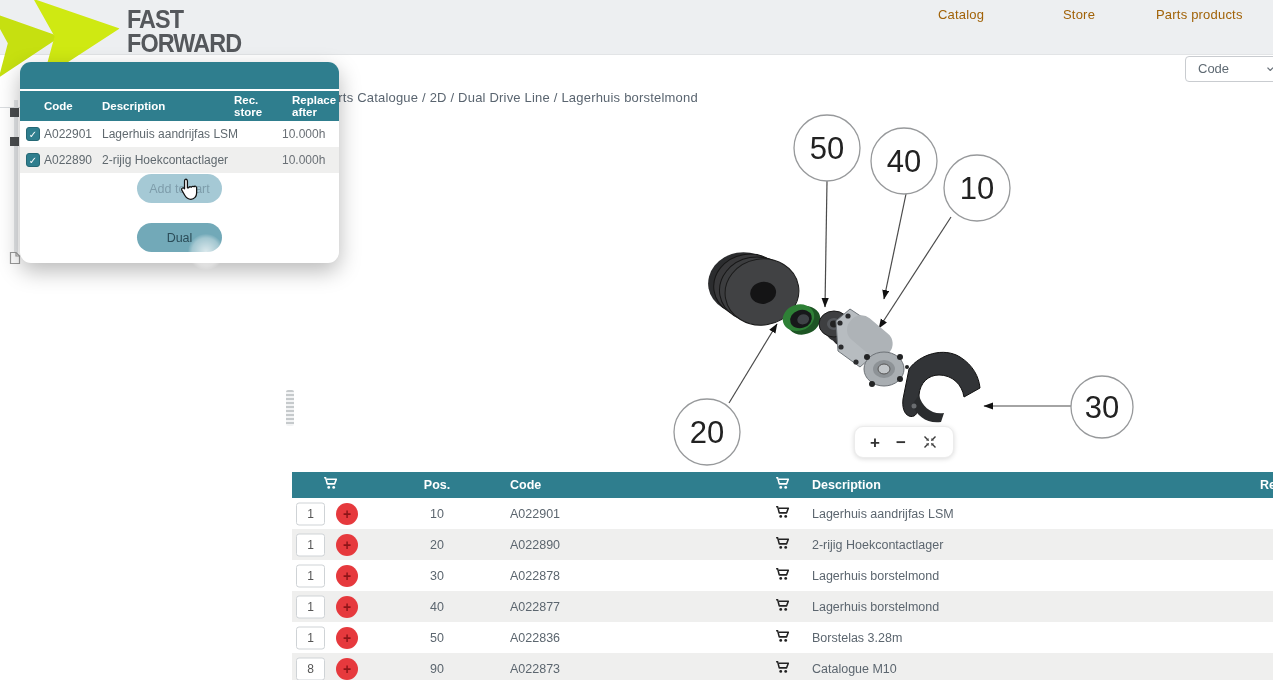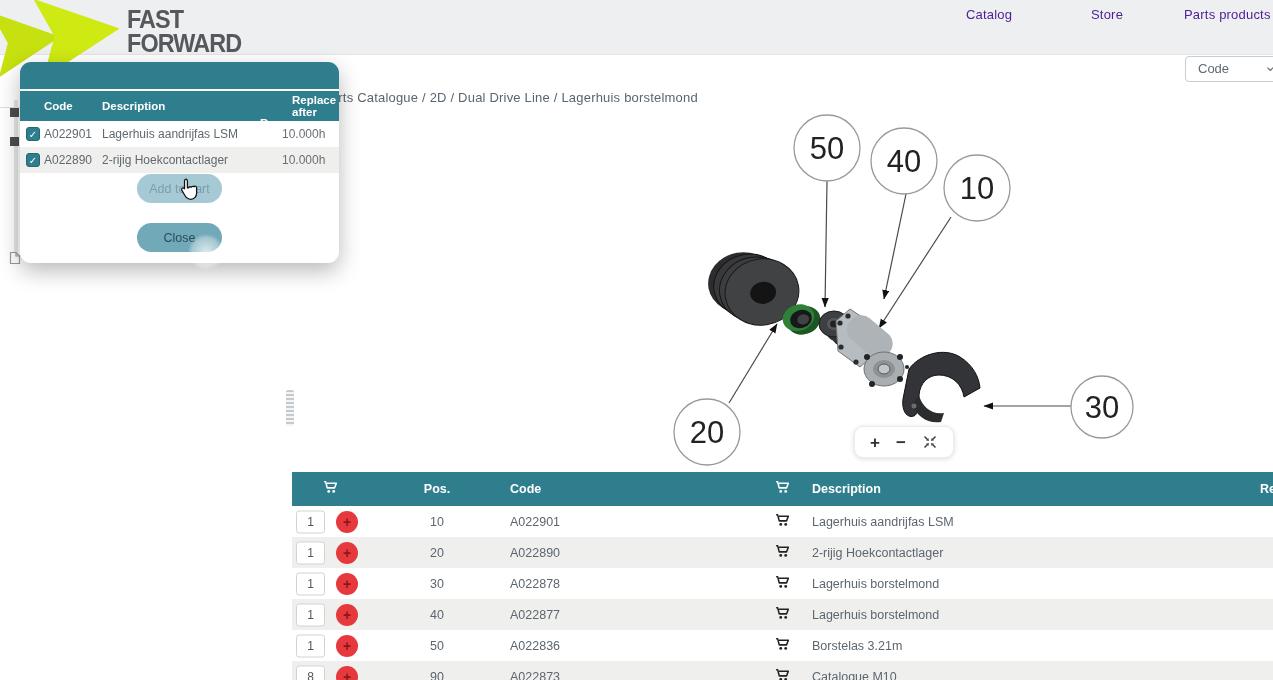--- a/index.html
+++ b/index.html
@@ -8,21 +8,21 @@
     position:relative; width:1273px; height:680px; overflow:hidden;
     font-family:"Liberation Sans", "DejaVu Sans", sans-serif; color:#5c666f; background:#fff;
   }
   
   .topbar { position:absolute; left:0; top:0; width:1273px; height:55px; background:#edeff1; border-bottom:1px solid #e2e4e6; z-index:5; }
   .logo-mark { position:absolute; left:-6px; top:-4px; width:130px; height:78px; transform:rotate(-7deg); z-index:6; }
   .logo-mark .chev { position:absolute; background:#cfe912; clip-path:polygon(0 0,100% 50%,0 100%,20% 50%); }
   .chev1 { left:0; top:8px; width:66px; height:66px; background:#c6e010 !important; }
   .chev2 { left:44px; top:0; width:82px; height:80px; }
   .brand-text { position:absolute; left:127px; top:7px; z-index:7; font-weight:bold; font-size:26px; line-height:0.93; color:#55585c; letter-spacing:-1px; transform:scaleX(.9); transform-origin:left top; }
-  .nav-item { position:absolute; top:7px; font-size:13px; color:#4c1d95; cursor:pointer; z-index:6; letter-spacing:.2px;margin-left:28px; }
+  .nav-item { position:absolute; top:7px; font-size:13px; color:#a16207; cursor:pointer; z-index:6; letter-spacing:.2px; }
   .nav-catalog { left:938px; } .nav-store { left:1063px; } .nav-search { left:1156px; }
   
   .filter-select { position:absolute; left:1185px; top:56px; width:100px; height:26px; background:#fff; border:1px solid #c9ccd0; border-radius:4px; z-index:4; font-size:13px; color:#5f6a73; line-height:24px; padding-left:12px; }
   .filter-chevron { position:absolute; left:78px; top:-3px; font-size:15px; color:#6b737b; }
   .breadcrumb { position:absolute; left:322px; top:90px; font-size:13px; color:#5a6570; z-index:3; letter-spacing:.2px; }
   
   .hline-top { position:absolute; left:0; top:107px; width:1273px; height:1px; background:#dadde0; z-index:1; }
   .vline-left { position:absolute; left:292px; top:107px; width:1px; height:359px; background:#dadde0; z-index:1; }
   .left-scrollbar { position:absolute; left:14px; top:100px; width:4px; height:158px; background:#e4e6e8; z-index:2; }
   .tree-sq { position:absolute; left:10px; width:9px; height:9px; background:#4c4e50; z-index:3; }
@@ -30,36 +30,36 @@
   .doc-icon { position:absolute; left:8px; top:251px; z-index:3; }
   .panel-resizer { position:absolute; left:286px; top:390px; width:8px; height:36px; z-index:3; border-radius:2px;
     background:repeating-linear-gradient(to bottom,#c6cacc 0 2px, #f3f4f5 2px 4px); }
   
   .diagram { position:absolute; left:292px; top:107px; width:981px; height:359px; background:#fff; z-index:1; }
   .diagram svg { display:block; }
   .zoom-toolbar { position:absolute; left:562px; top:319px; width:100px; height:32px; background:#fff; border:1px solid #ececec; border-radius:9px; box-shadow:0 1px 5px rgba(0,0,0,.15); display:flex; align-items:center; justify-content:center; gap:16px; z-index:4; }
   .zoom-btn { font-size:17px; color:#333; line-height:1; cursor:pointer; font-weight:bold; }
   
   .ptable { position:absolute; left:292px; top:472px; width:981px; height:208px; z-index:2; }
-  .ptable-head { position:relative; height:34px; background:#2f7e8e; color:#fff; font-weight:bold; font-size:12.5px; }
+  .ptable-head { position:relative; height:26px; background:#2f7e8e; color:#fff; font-weight:bold; font-size:12.5px; }
   .prow { position:relative; height:31px; font-size:12.5px; color:#5c666f; }
   .prow:nth-child(odd) { background:#efefee; }
   .prow:nth-child(even) { background:#ffffff; }
   .cell { position:absolute; top:50%; transform:translateY(-50%); white-space:nowrap; }
   .c-cart1 { left:30px; } .c-pos { left:105px; width:80px; text-align:center; } .c-code { left:218px; }
   .c-cart2 { left:482px; } .c-desc { left:520px; } .c-rep { left:968px; }
   .qty-input { position:absolute; left:4px; top:50%; transform:translateY(-50%); width:29px; height:23px; border:1px solid #cfd3d6; border-radius:3px; text-align:center; font-size:12px; color:#555; background:#fff; font-family:inherit; }
   .plus-btn { position:absolute; left:44px; top:50%; transform:translateY(-50%); width:22px; height:22px; border-radius:50%; background:#e6393d; border:none; color:#8c1518; font-size:14px; font-weight:bold; line-height:20px; text-align:center; cursor:pointer; padding:0; }
   .cart-ico { color:#222; } .cart-ico-w { color:#fff; }
   
   .modal { position:absolute; left:20px; top:62px; width:319px; height:201px; background:#fff; border-radius:11px; box-shadow:0 8px 22px rgba(0,0,0,.28); z-index:40; }
   .modal-titlebar { height:27px; background:#2f7e8e; border-radius:11px 11px 0 0; }
   .m-head { position:relative; height:30px; background:#2f7e8e; margin-top:2px; color:#fff; font-weight:bold; font-size:11.5px; }
   .m-head .mh { position:absolute; top:50%; transform:translateY(-50%); line-height:1.08; }
-  .mh-code { left:24px; } .mh-desc { left:82px; } .mh-rec { left:240px;margin-top:23px; } .mh-rep { left:272px; }
+  .mh-code { left:24px; } .mh-desc { left:82px; } .mh-rec { left:214px; } .mh-rep { left:272px; }
   .m-row { position:relative; height:26px; font-size:12px; }
   .m-row.alt { background:#efefee; }
   .m-check { position:absolute; left:6px; top:6px; width:14px; height:14px; background:#2f7e8e; border:1px solid #256875; border-radius:3px; color:#fff; font-size:10px; font-weight:bold; text-align:center; line-height:13px; cursor:pointer; }
   .m-code { position:absolute; left:24px; top:50%; transform:translateY(-50%); color:#60696f; }
   .m-desc { position:absolute; left:82px; top:50%; transform:translateY(-50%); color:#60696f; }
   .m-rep  { position:absolute; left:262px; top:50%; transform:translateY(-50%); color:#6a7076; }
   .m-btn { position:absolute; left:117px; width:85px; height:29px; border:none; border-radius:15px; font-size:12.5px; font-family:inherit; cursor:pointer; }
   .m-btn-add { top:112px; background:#a5c9d5; color:#7e9dab; }
   .m-btn-close { top:161px; background:#72a9b8; color:#2b4c58; }
   .cursor-halo { position:absolute; left:168px; top:172px; width:36px; height:36px; border-radius:50%; background:radial-gradient(circle, rgba(255,255,255,.75) 0%, rgba(255,255,255,.35) 55%, rgba(255,255,255,0) 72%); z-index:45; pointer-events:none; }
@@ -283,21 +283,21 @@
     <div class="prow">
       <input class="qty-input" value="1" style="">
       <button class="plus-btn">+</button>
       <span class="cell c-pos">50</span>
       <span class="cell c-code">A022836</span>
       <span class="cell c-cart2 cart-ico"><svg width="17" height="17" viewBox="0 0 24 24">
             <path d="M3 4 h2.2 l2.2 8.5 h10.4 l2.4-6.5 H7" fill="none" stroke="currentColor" stroke-width="2.2" stroke-linejoin="round"></path>
             <circle cx="9.5" cy="17.5" r="2" fill="currentColor"></circle>
             <circle cx="16.5" cy="17.5" r="2" fill="currentColor"></circle>
           </svg></span>
-      <span class="cell c-desc">Borstelas 3.21m</span>
+      <span class="cell c-desc">Borstelas 3.28m</span>
     </div>
     <div class="prow">
       <input class="qty-input" value="8" style="">
       <button class="plus-btn">+</button>
       <span class="cell c-pos">90</span>
       <span class="cell c-code">A022873</span>
       <span class="cell c-cart2 cart-ico"><svg width="17" height="17" viewBox="0 0 24 24">
             <path d="M3 4 h2.2 l2.2 8.5 h10.4 l2.4-6.5 H7" fill="none" stroke="currentColor" stroke-width="2.2" stroke-linejoin="round"></path>
             <circle cx="9.5" cy="17.5" r="2" fill="currentColor"></circle>
             <circle cx="16.5" cy="17.5" r="2" fill="currentColor"></circle>
@@ -326,21 +326,21 @@
       <span class="m-desc">Lagerhuis aandrijfas LSM</span>
       <span class="m-rep">10.000h</span>
     </div>
     <div class="m-row alt">
       <span class="m-check">✓</span>
       <span class="m-code">A022890</span>
       <span class="m-desc">2-rijig Hoekcontactlager</span>
       <span class="m-rep">10.000h</span>
     </div>
     <button class="m-btn m-btn-add">Add to cart</button>
-    <button class="m-btn m-btn-close">Close</button>
+    <button class="m-btn m-btn-close">Dual</button>
     <div class="cursor-halo"></div>
   </div>
 
   <div class="mouse-cursor">
     <svg width="20" height="23" viewBox="0 0 17 20">
       <path d="M5.5 2.5 C5.5 1.4 6.4 0.8 7.2 1.2 C7.8 1.5 8 2 8 2.8 L8 8.5 L9 8.6 C9.2 7.9 10 7.5 10.7 7.7 L11.5 8 C11.7 7.4 12.4 7.1 13 7.3 L13.8 7.6 C14 7.2 14.6 7 15.1 7.2 C15.8 7.5 16 8 16 8.8 L16 13 C16 16 14 18.5 11 18.5 C8.5 18.5 7 17.3 5.8 15.2 L3.2 10.8 C2.7 10 3 9 3.8 8.7 C4.4 8.5 5 8.7 5.4 9.2 L5.5 9.4 Z" fill="#fff" stroke="#111" stroke-width="1.1" stroke-linejoin="round"></path>
     </svg>
   </div>
 
 </div>

